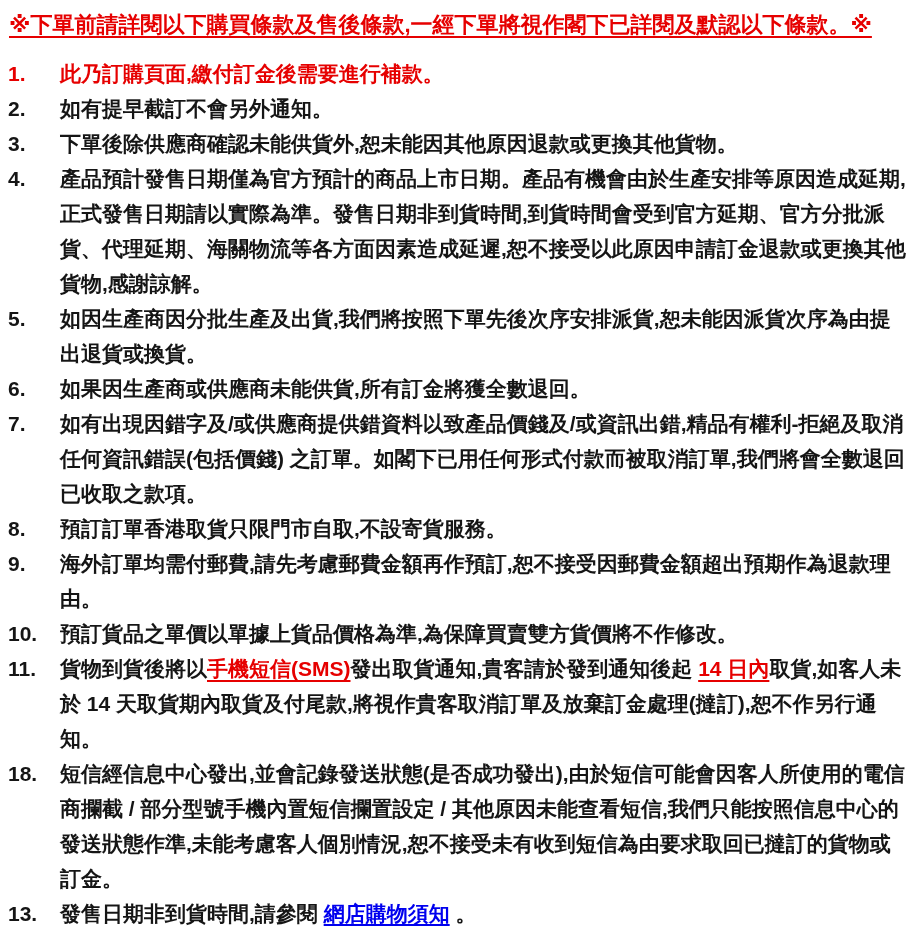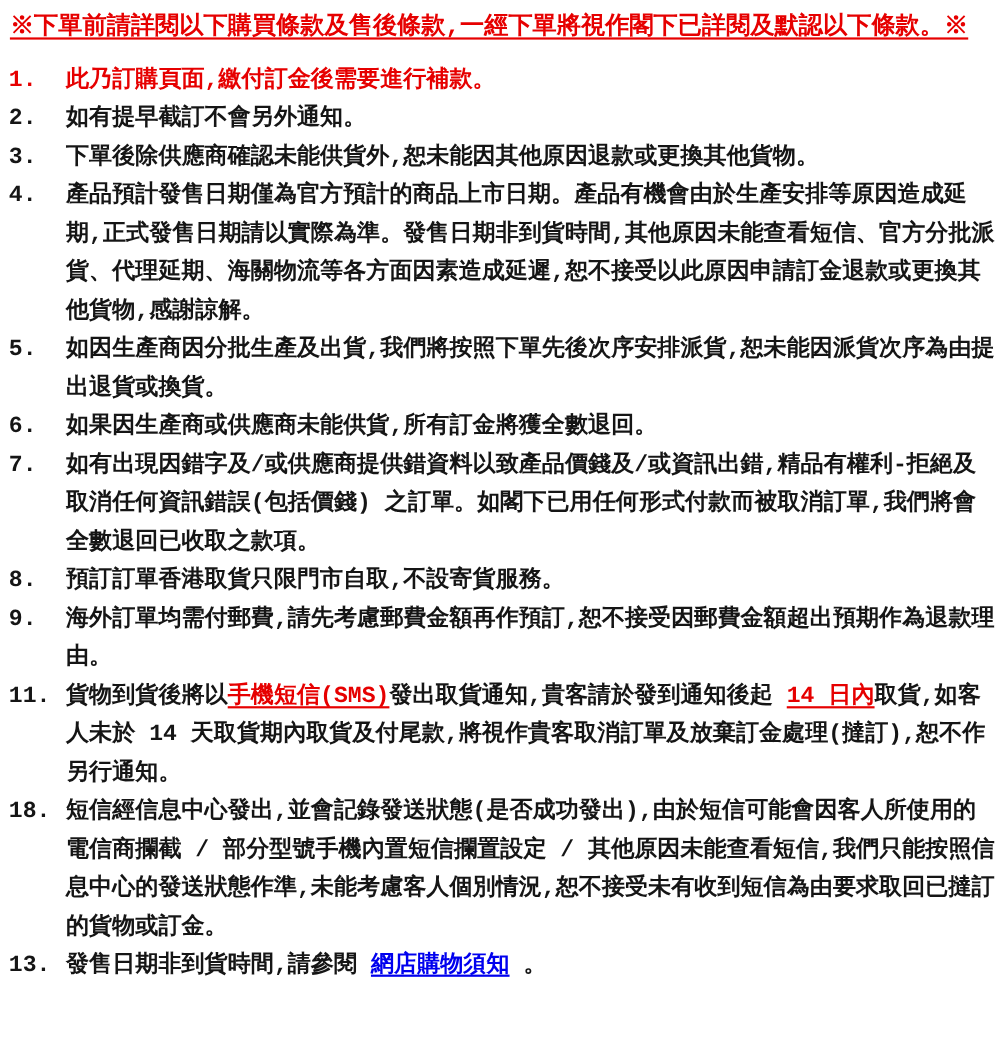--- a/index.html
+++ b/index.html
@@ -10,21 +10,20 @@
   body {
     width: 913px;
     height: 948px;
     overflow: hidden;
     font-family: "Liberation Sans", "DejaVu Sans", sans-serif;
     font-weight: 700;
     color: var(--body-black, #151515);
   }
   .doc {
     padding: 10px 6px 0 8px;
-    font-family: Liberation Mono, monospace;
   }
   .title {
     color: var(--warning-red, #e60000);
     font-size: 22px;
     line-height: 30px;
     text-decoration: underline;
     text-decoration-thickness: 2px;
     text-underline-offset: 4px;
     margin: 0 0 0 1px;
   }
@@ -89,21 +88,21 @@
       <li class="term">
         <span class="num">2.</span>
         <span class="body"><span>如有提早截訂不會另外通知。</span></span>
       </li>
       <li class="term">
         <span class="num">3.</span>
         <span class="body"><span>下單後除供應商確認未能供貨外,恕未能因其他原因退款或更換其他貨物。</span></span>
       </li>
       <li class="term">
         <span class="num">4.</span>
-        <span class="body"><span>產品預計發售日期僅為官方預計的商品上市日期。產品有機會由於生產安排等原因造成延期,正式發售日期請以實際為準。發售日期非到貨時間,其他原因未能查看短信、官方分批派貨、代理延期、海關物流等各方面因素造成延遲,恕不接受以此原因申請訂金退款或更換其他貨物,感謝諒解。</span></span>
+        <span class="body"><span>產品預計發售日期僅為官方預計的商品上市日期。產品有機會由於生產安排等原因造成延期,正式發售日期請以實際為準。發售日期非到貨時間,到貨時間會受到官方延期、官方分批派貨、代理延期、海關物流等各方面因素造成延遲,恕不接受以此原因申請訂金退款或更換其他貨物,感謝諒解。</span></span>
       </li>
       <li class="term">
         <span class="num">5.</span>
         <span class="body"><span>如因生產商因分批生產及出貨,我們將按照下單先後次序安排派貨,恕未能因派貨次序為由提出退貨或換貨。</span></span>
       </li>
       <li class="term">
         <span class="num">6.</span>
         <span class="body"><span>如果因生產商或供應商未能供貨,所有訂金將獲全數退回。</span></span>
       </li>
       <li class="term">
@@ -112,20 +111,24 @@
       </li>
       <li class="term">
         <span class="num">8.</span>
         <span class="body"><span>預訂訂單香港取貨只限門市自取,不設寄貨服務。</span></span>
       </li>
       <li class="term">
         <span class="num">9.</span>
         <span class="body"><span>海外訂單均需付郵費,請先考慮郵費金額再作預訂,恕不接受因郵費金額超出預期作為退款理由。</span></span>
       </li>
       <li class="term">
+        <span class="num">10.</span>
+        <span class="body"><span>預訂貨品之單價以單據上貨品價格為準,為保障買賣雙方貨價將不作修改。</span></span>
+      </li>
+      <li class="term">
         <span class="num">11.</span>
         <span class="body"><span>貨物到貨後將以</span><span class="seg-red-underline">手機短信(SMS)</span><span>發出取貨通知,貴客請於發到通知後起 </span><span class="seg-red-underline">14 日內</span><span>取貨,如客人未於 14 天取貨期內取貨及付尾款,將視作貴客取消訂單及放棄訂金處理(撻訂),恕不作另行通知。</span></span>
       </li>
       <li class="term">
         <span class="num">18.</span>
         <span class="body"><span>短信經信息中心發出,並會記錄發送狀態(是否成功發出),由於短信可能會因客人所使用的電信商攔截 / 部分型號手機內置短信攔置設定 / 其他原因未能查看短信,我們只能按照信息中心的發送狀態作準,未能考慮客人個別情況,恕不接受未有收到短信為由要求取回已撻訂的貨物或訂金。</span></span>
       </li>
       <li class="term">
         <span class="num">13.</span>
         <span class="body"><span>發售日期非到貨時間,請參閱 </span><span class="seg-link">網店購物須知</span><span> 。</span></span>

